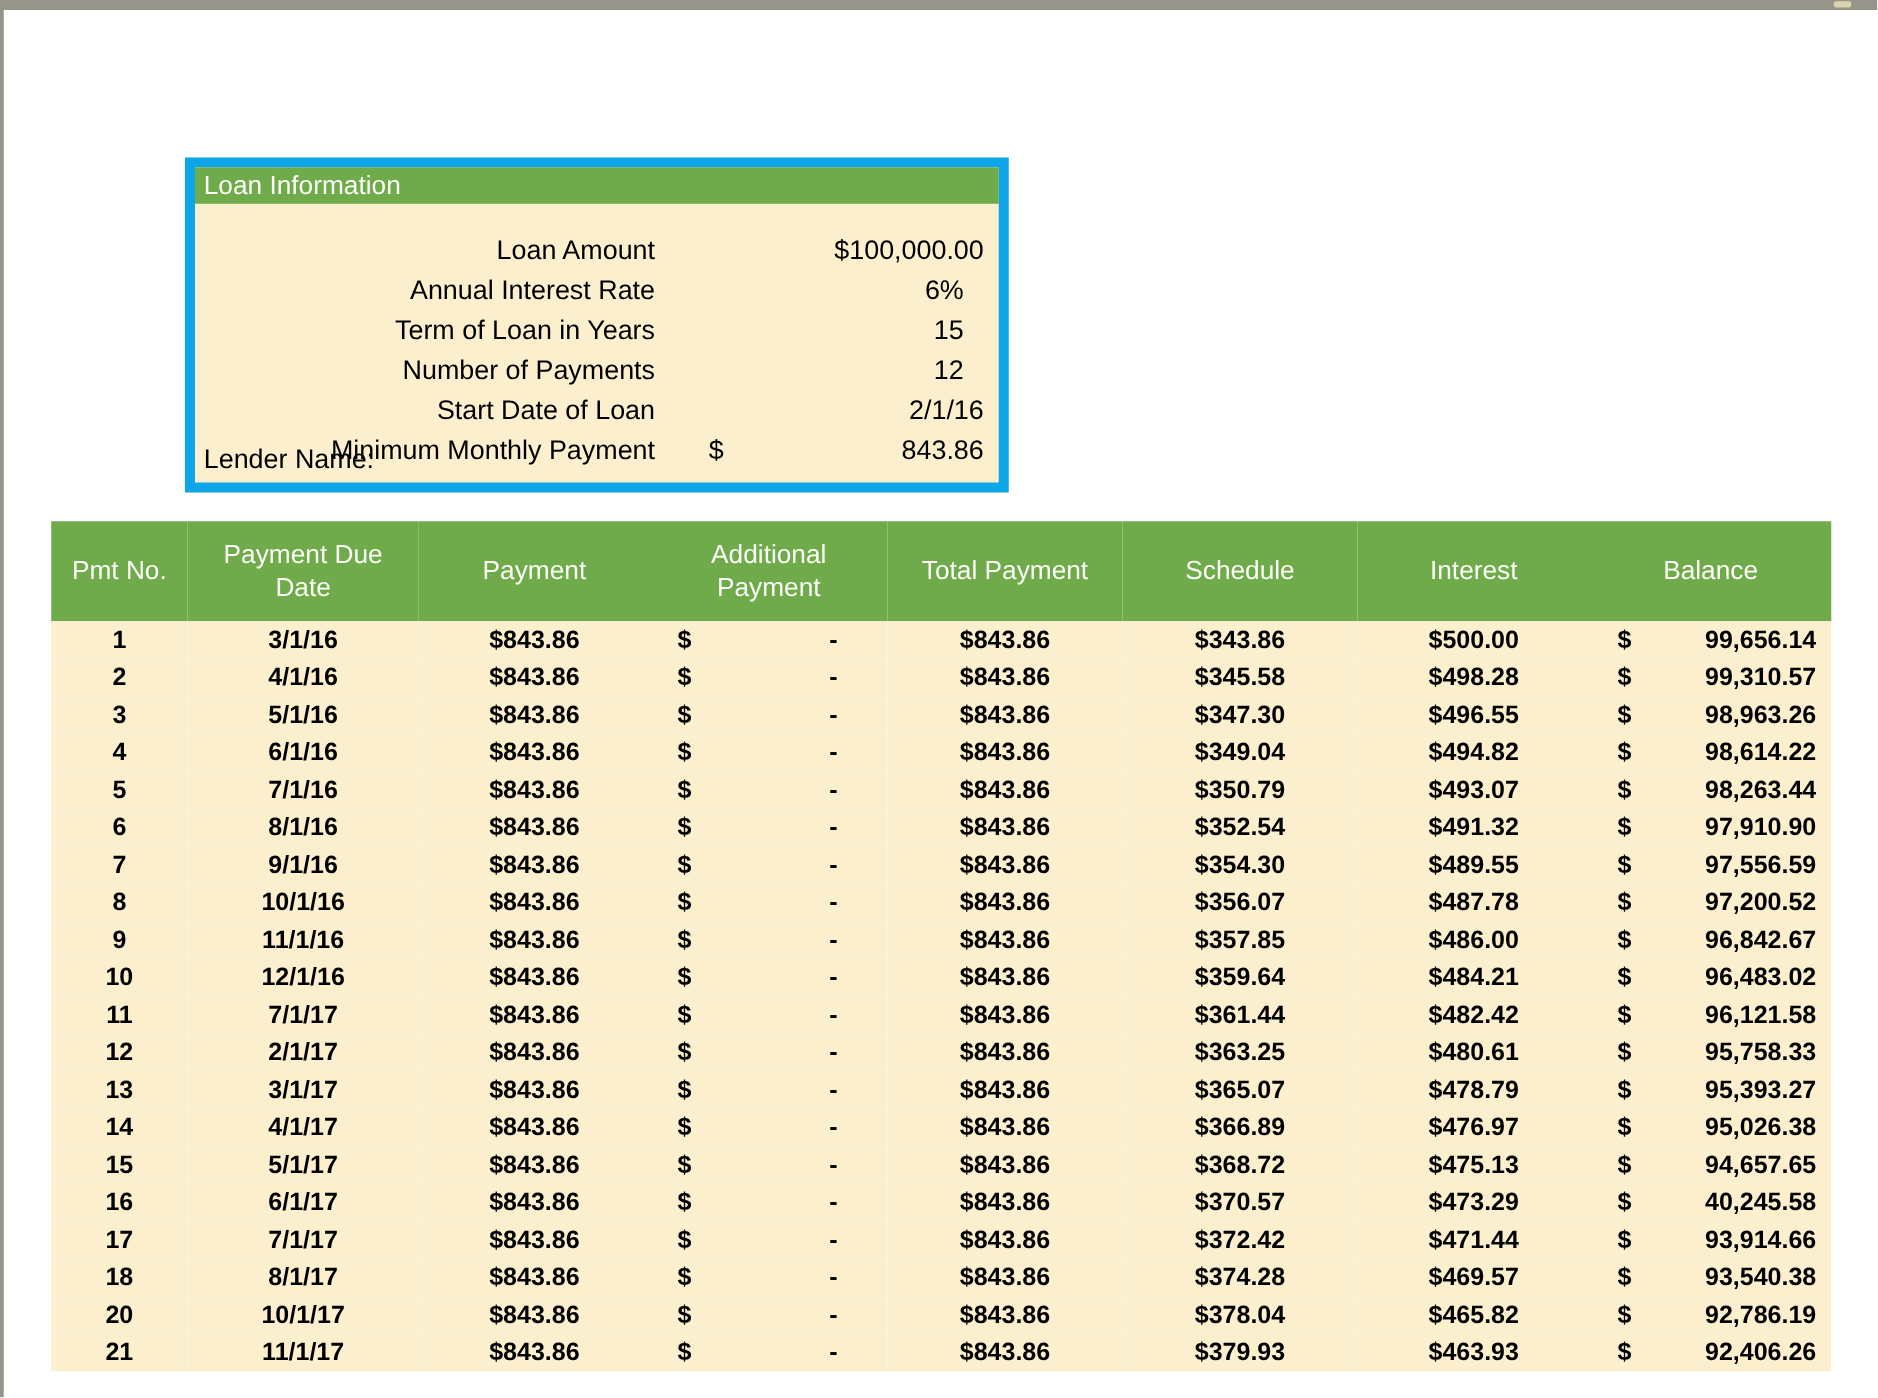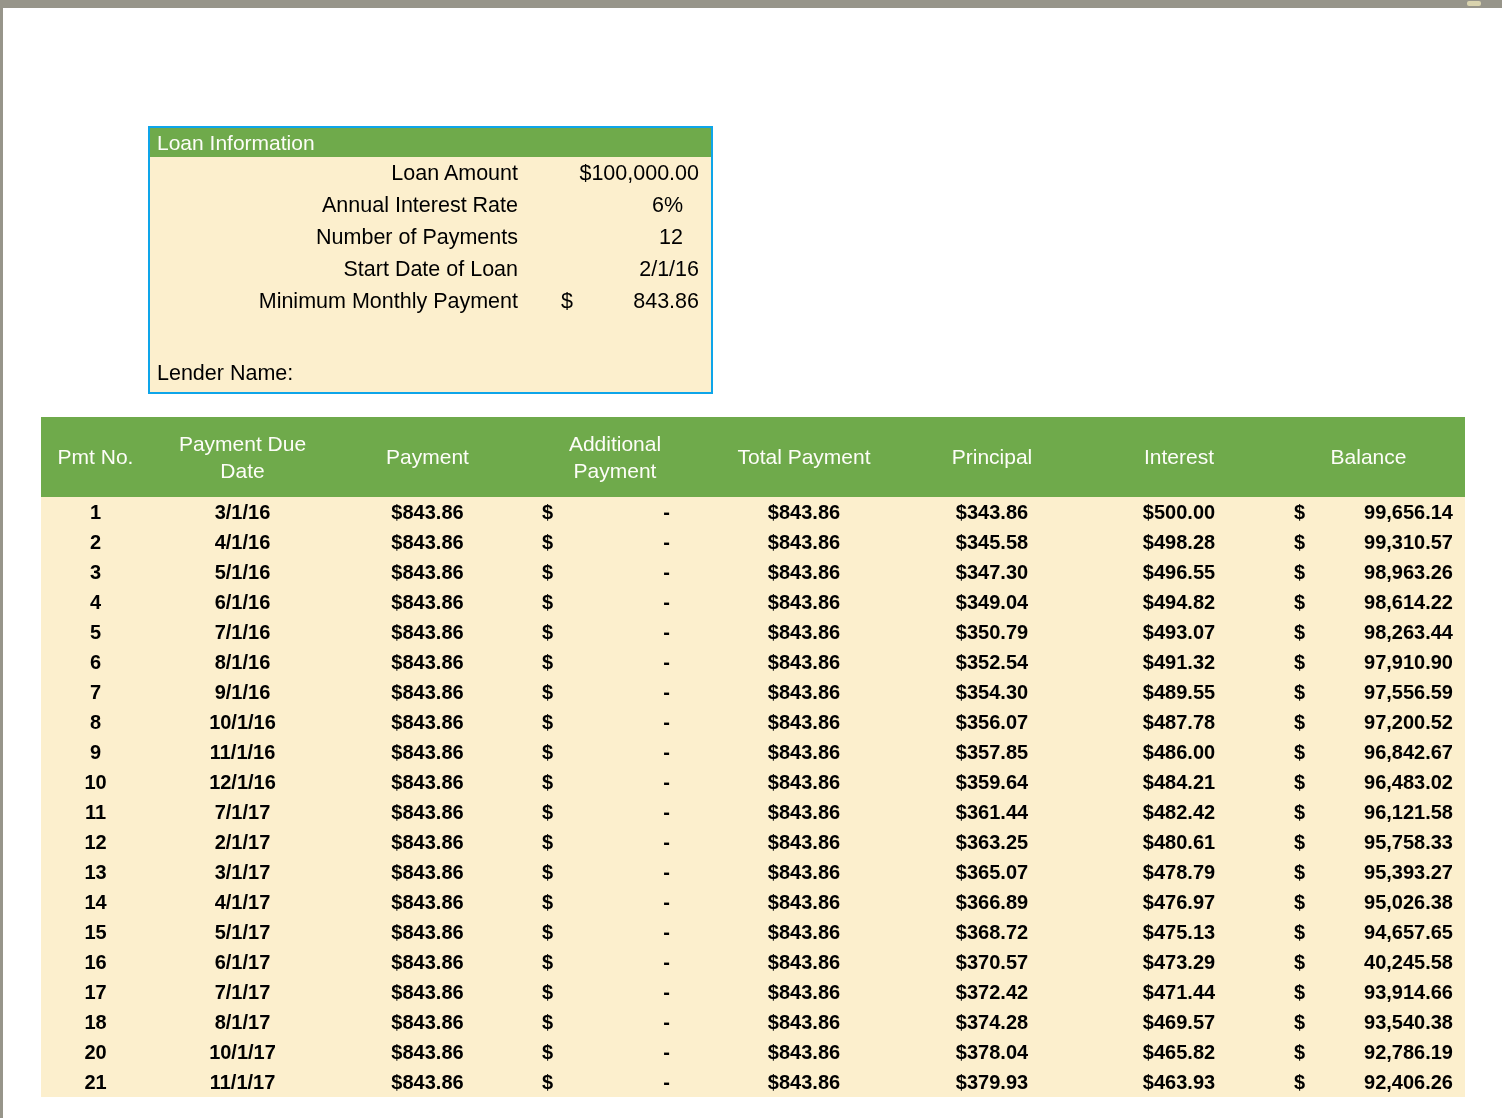--- a/index.html
+++ b/index.html
@@ -22,29 +22,29 @@
   .scroll-chip{position:absolute;top:1px;left:1467px;width:14px;height:5px;background:#D9D3AE;border-radius:2px;}
 
   .page-title{
     position:absolute;left:55px;top:26px;
     font-size:56px;font-weight:400;letter-spacing:1px;
     color:#141414;white-space:nowrap;
   }
 
   
   .loan-box{
-    position:absolute;left:148px;top:126px;width:565px;height:268px;
+    position:absolute;left:148px;top:126px;width:659px;height:268px;
     background:var(--cream);
-    border:2px solid #0ea5e9;
+    border:8px solid #0ea5e9;
   }
   .loan-box-header{
     height:29px;background:var(--green);color:#FDFDF8;
     font-size:21px;display:flex;align-items:center;padding-left:7px;
   }
-  .loan-fields{padding-top:0;}
+  .loan-fields{padding-top:21px;}
   .loan-row{display:flex;align-items:center;height:32px;font-size:21.5px;}
   .loan-label{width:368px;text-align:right;white-space:nowrap;}
   .loan-value{flex:1;display:flex;padding-left:43px;padding-right:12px;}
   .loan-value .val{margin-left:auto;white-space:nowrap;}
   .loan-row.pad-extra .val{padding-right:16px;}
   .lender-label{position:absolute;left:7px;bottom:6px;font-size:21.5px;}
 
   
   .schedule{
     position:absolute;left:41px;top:417px;width:1424px;
@@ -82,20 +82,26 @@
       <div class="loan-row">
         <div class="loan-label">Loan Amount</div>
         <div class="loan-value">
             <span class="val">$100,000.00</span>
           </div>
       </div>
       <div class="loan-row pad-extra">
         <div class="loan-label">Annual Interest Rate</div>
         <div class="loan-value">
             <span class="val">6%</span>
+          </div>
+      </div>
+      <div class="loan-row pad-extra">
+        <div class="loan-label">Term of Loan in Years</div>
+        <div class="loan-value">
+            <span class="val">15</span>
           </div>
       </div>
       <div class="loan-row pad-extra">
         <div class="loan-label">Number of Payments</div>
         <div class="loan-value">
             <span class="val">12</span>
           </div>
       </div>
       <div class="loan-row">
         <div class="loan-label">Start Date of Loan</div>
@@ -125,21 +131,21 @@
         <col style="width:186px">
         <col style="width:193px">
     </colgroup>
     <thead>
       <tr>
         <th>Pmt No.</th>
         <th>Payment Due Date</th>
         <th>Payment</th>
         <th>Additional Payment</th>
         <th>Total Payment</th>
-        <th>Principal</th>
+        <th>Schedule</th>
         <th>Interest</th>
         <th>Balance</th>
       </tr>
     </thead>
     <tbody>
     <tr>
       <td>1</td>
       <td>3/1/16</td>
       <td>$843.86</td>
       <td class="acct add">

